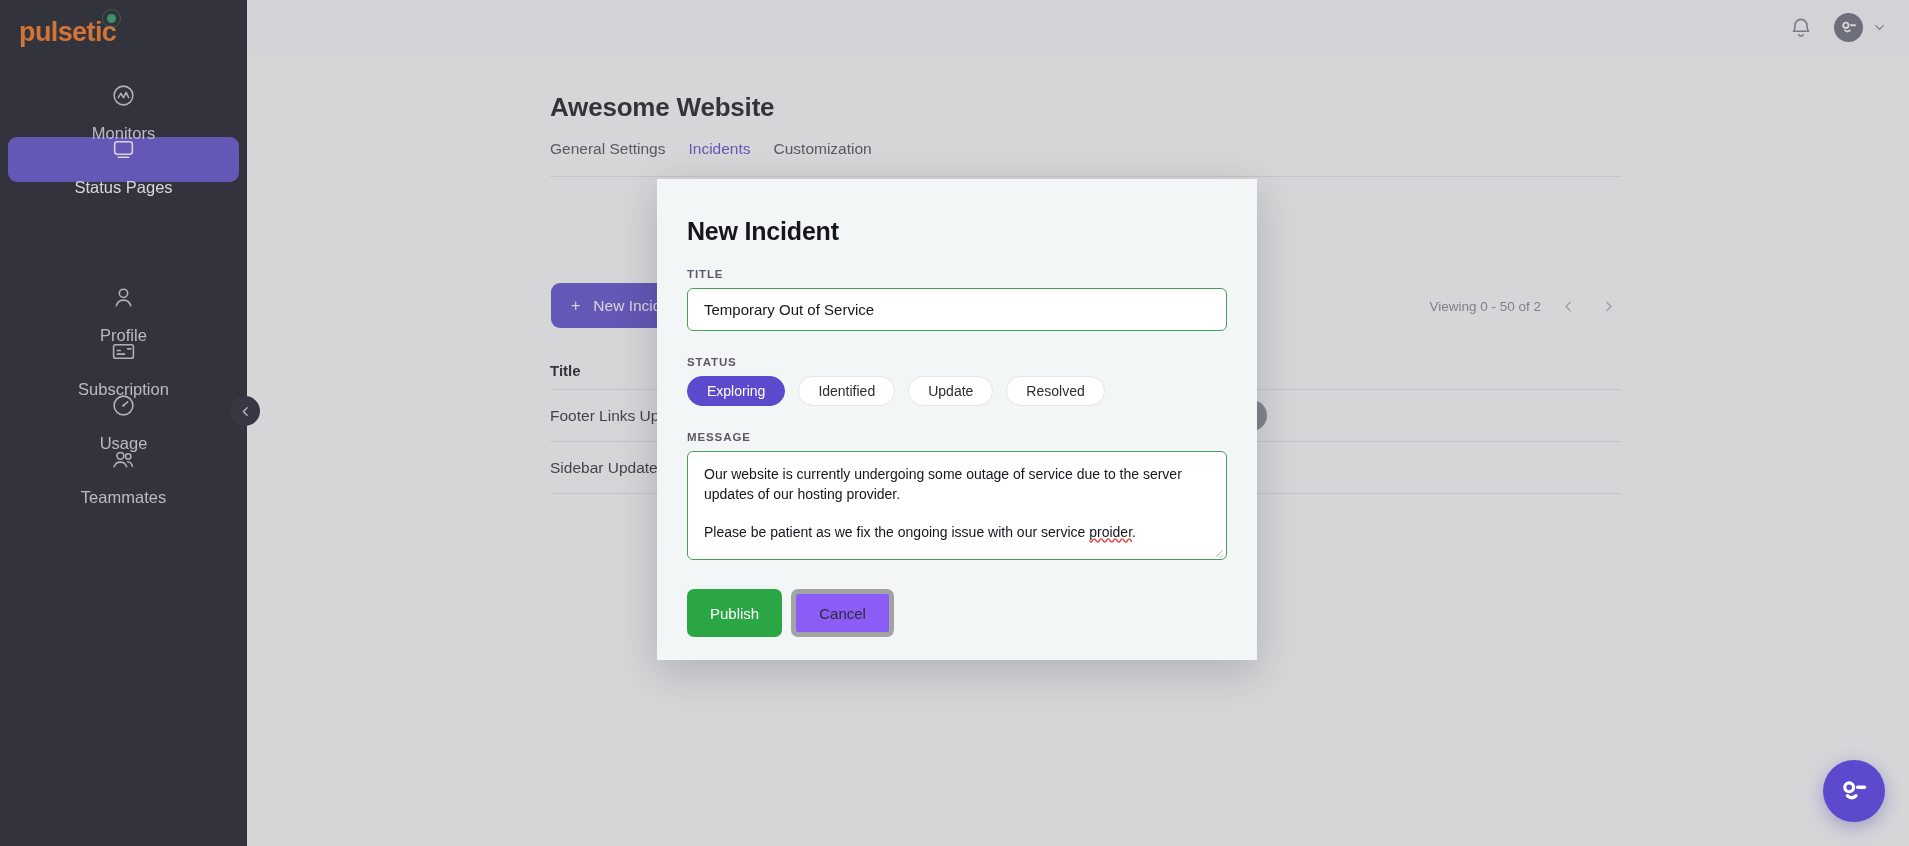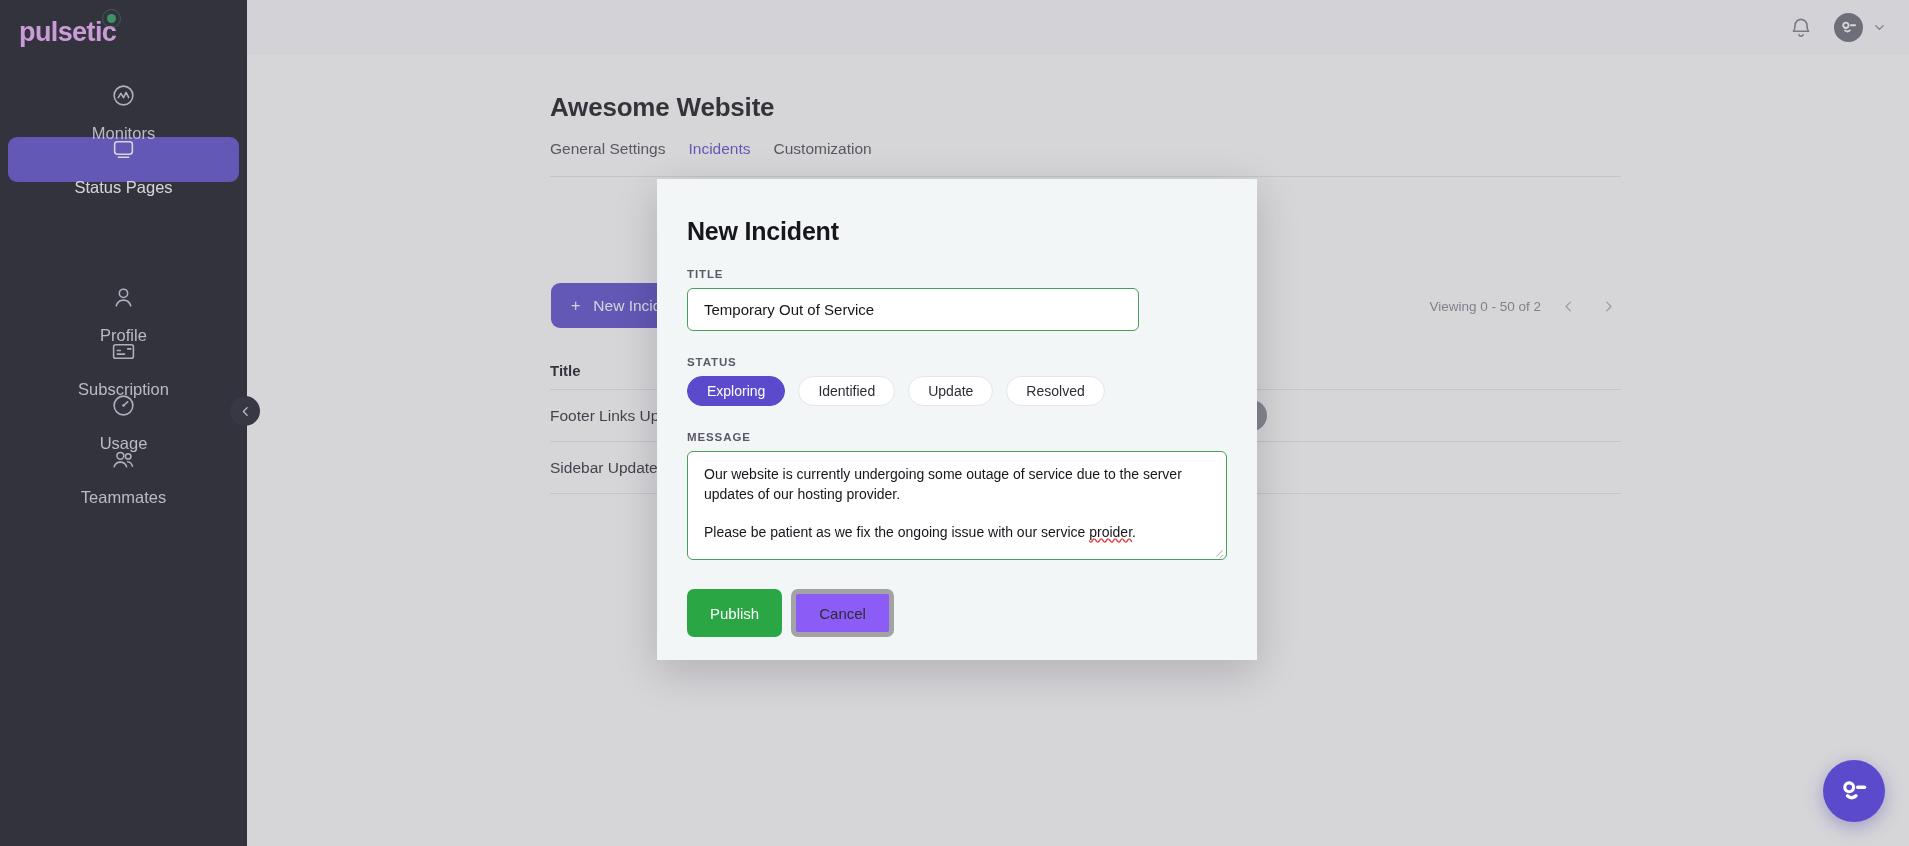--- a/index.html
+++ b/index.html
@@ -17,21 +17,21 @@
     width: 247px; height: 846px;
     background: #161622;
     z-index: 5;
   }
   .brand {
     position: absolute; left: 19px; top: 8px;
     width: 190px; height: 48px;
     display: flex; align-items: center;
   }
   .brand-text {
-    font-size: 27px; font-weight: 700; color: #f0abfc;
+    font-size: 27px; font-weight: 700; color: #f97316;
     letter-spacing: -0.6px; line-height: 1;
     position: relative;
   }
   .brand-dot {
     position: absolute; left: 88px; top: -5px;
     width: 9px; height: 9px; border-radius: 50%;
     background: #2a9d5c;
   }
   .brand-ring {
     position: absolute; left: 83px; top: -10px;
@@ -173,21 +173,21 @@
   }
   .modal-title {
     font-size: 25px; font-weight: 700; color: #16161c;
     letter-spacing: -0.2px; margin-bottom: 22px;
   }
   .field-label {
     font-size: 11.5px; font-weight: 700; color: #5a5a66;
     letter-spacing: 0.9px; margin-bottom: 8px;
   }
   .title-input {
-    width: 452px; height: 43px;
+    width: 540px; height: 43px;
     border: 1px solid #4a9e5c; border-radius: 6px;
     background: #ffffff;
     padding: 0 16px;
     font-size: 15px; color: #16161c;
     font-family: "Liberation Sans", sans-serif;
     outline: none;
   }
   .status-block { margin-top: 25px; }
   .status-row { display: flex; gap: 13px; margin-top: 2px; }
   .chip {

